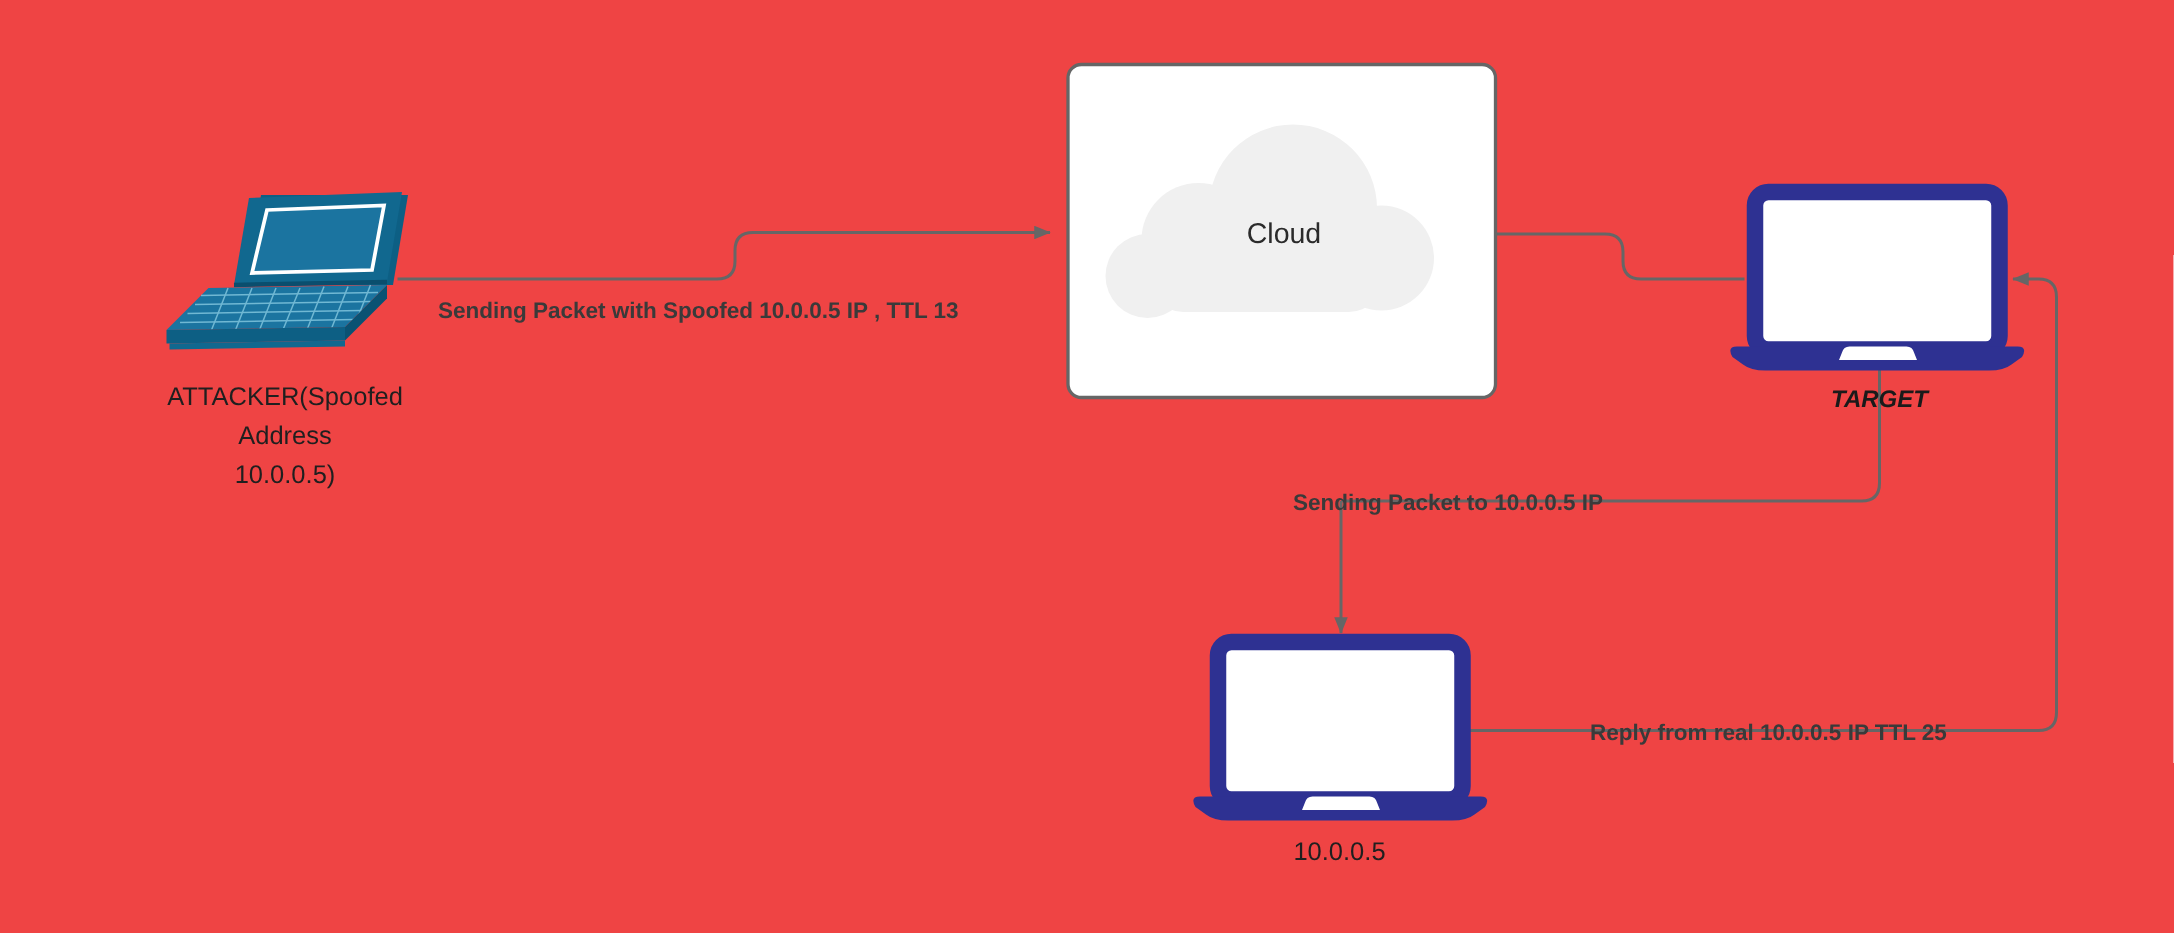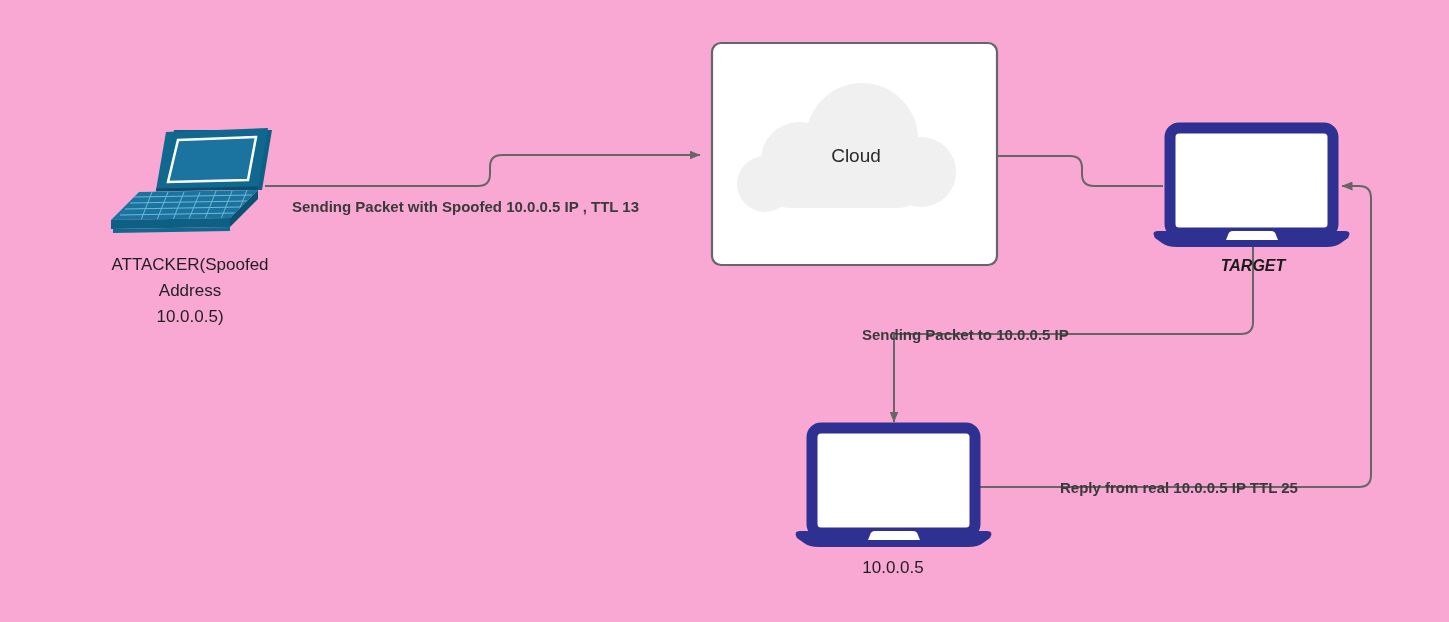--- a/index.html
+++ b/index.html
@@ -8,21 +8,21 @@
     padding: 0;
     background: #ffffff;
   }
   body {
     font-family: "Liberation Sans", sans-serif;
   }
   #canvas {
     position: relative;
     width: 1449px;
     height: 622px;
-    background: #f9a8d4;
+    background: #ef4444;
     overflow: hidden;
   }
   svg.diagram {
     position: absolute;
     top: 0;
     left: 0;
     width: 1449px;
     height: 622px;
   }
   .node-label {

